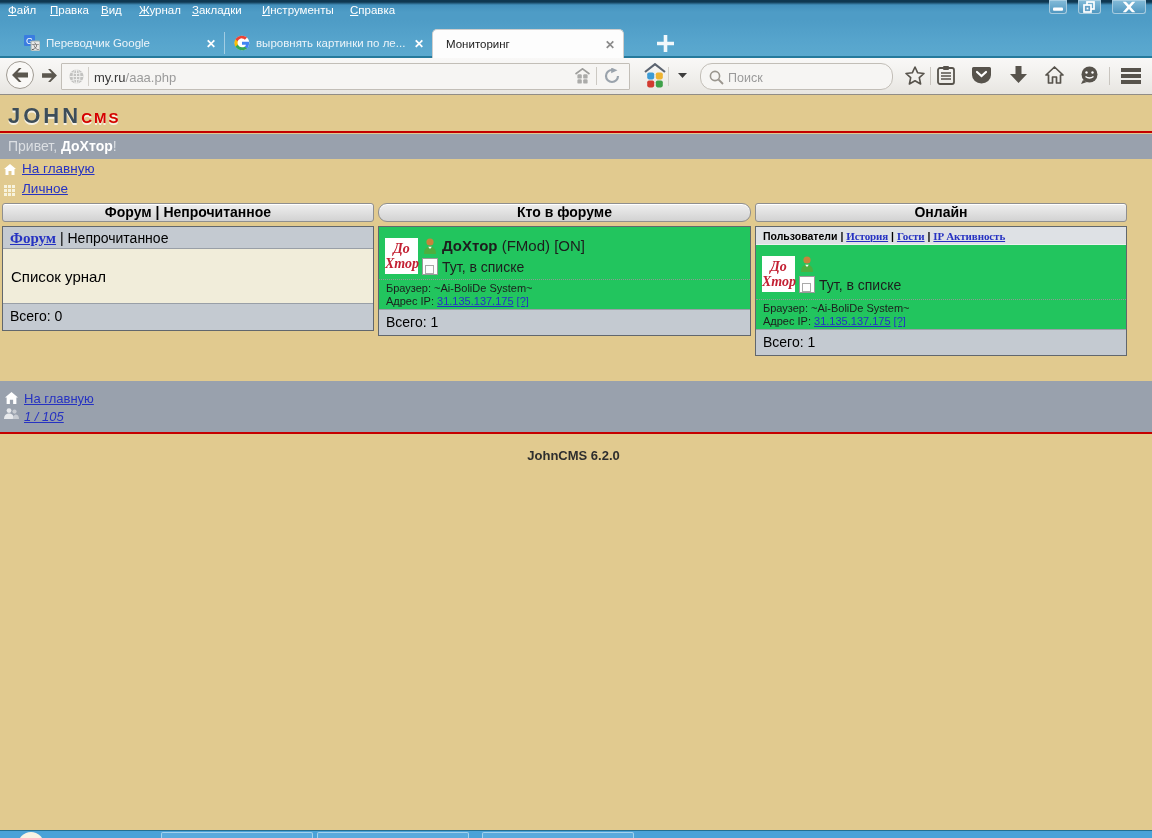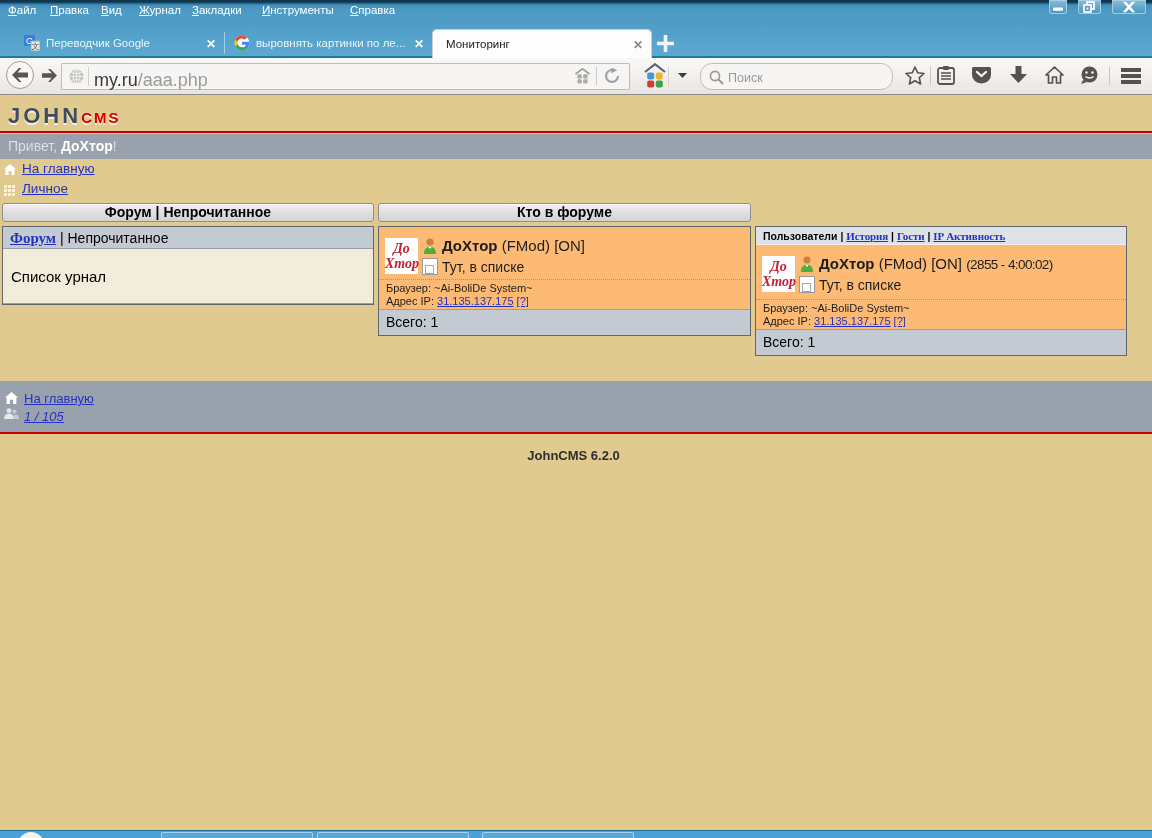--- a/index.html
+++ b/index.html
@@ -27,21 +27,21 @@
 .tab.active .cl{color:#8a8a8a;}
 .newtab{position:absolute;top:15px;left:657px;width:17px;height:17px;}
 .favicon{position:absolute;top:6px;left:8px;width:16px;height:16px;}
 .navbar{position:absolute;left:0;top:58px;width:1152px;height:37px;
  background:linear-gradient(#f9f8f7,#f2f1ee 45%,#e7e5e1);border-bottom:1px solid #918d87;}
 .urlgroup{position:absolute;left:61px;top:5px;width:569px;height:27px;background:#f6f5f3;
  border:1px solid #c2beb7;border-radius:1px;}
 .backbtn{position:absolute;left:6px;top:3px;width:28px;height:28px;border-radius:50%;
  background:#f9f8f6;border:1px solid #a09b93;z-index:2;}
 .navbar svg{display:block;}
-.addrtext{position:absolute;left:94px;top:12px;font-size:18px;color:#393939;}
+.addrtext{position:absolute;left:94px;top:12px;font-size:13px;color:#393939;}
 .addrtext span{color:#9b9b9b;}
 .searchbox{position:absolute;left:700px;top:5px;width:193px;height:27px;background:#f6f5f3;
  border:1px solid #c2beb7;border-radius:12px;}
 .searchbox .ph{position:absolute;left:27px;top:7px;color:#9a9a9a;font-size:12.5px;}
 .icon{position:absolute;top:0;}
 
 .page{position:absolute;left:0;top:95px;width:1152px;height:736px;background:#e1ca8f;font-size:14px;}
 .logo{position:absolute;left:8px;top:8px;font-weight:bold;letter-spacing:1px;
  color:#3d4d59;font-size:22px;letter-spacing:3px;text-shadow:0 2px 0 rgba(255,255,255,.75);}
 .logo b{color:#d50000;font-size:15px;letter-spacing:2px;}
@@ -56,21 +56,21 @@
 .colhdr{position:absolute;top:108px;height:19px;border:1px solid #8f8f8f;border-radius:3px;
  background:linear-gradient(#efefef,#d2d2d2);text-align:center;font-weight:bold;
  font-size:14px;line-height:17px;box-shadow:inset 0 1px 0 #fff;}
 .box{position:absolute;top:131px;border:1px solid #61676d;background:#d7eedd;}
 .box .r1{background:#c4cad1;padding:3px 7px;height:22px;border-bottom:1px solid #999fa7;}
 .box .r1 a{font-family:"Liberation Serif",serif;font-weight:bold;font-size:15px;}
 .box .r2{background:#dee1e5;padding:3px 7px;height:18px;font-size:10.5px;font-weight:bold;border-bottom:1px solid #eef0f1;}
 .box .r2 a{font-family:"Liberation Serif",serif;font-size:11px;letter-spacing:-0.1px;}
 .box .cream{background:#f1edda;height:55px;font-size:15px;padding:19px 8px 0 8px;border-bottom:1px solid #999fa7;}
 .box .tot{background:#c4cad1;padding:4px 7px;height:26px;}
-.green{position:relative;background:#fdba74;}
+.green{position:relative;background:#22c55e;}
 .ava{position:absolute;left:6px;top:11px;width:33px;height:36px;background:#fff;
  color:#c32033;font-family:"Liberation Serif",serif;font-style:italic;font-weight:bold;
  font-size:14px;line-height:15px;text-align:center;padding-top:3px;}
 .uline1{position:absolute;left:63px;top:10px;font-size:15px;color:#1d1d1d;}
 .uline2{position:absolute;left:63px;top:32px;font-size:14px;color:#1d1d1d;}
 .usr{position:absolute;left:44px;top:11px;}
 .plbox{position:absolute;left:43px;top:31px;width:16px;height:17px;border:1px solid #9a9a9a;background:#fdfdfd;}
 .plbox::after{content:"";position:absolute;left:2px;top:6px;width:7px;height:7px;border:1px solid #a8a8a8;background:#fdfdfd;}
 .dash{position:absolute;left:0px;right:0px;border-top:1px dotted #8f9b92;}
 .sm1{position:absolute;left:7px;font-size:11px;color:#1d1d1d;}
@@ -122,21 +122,21 @@
    <svg class="favicon" viewBox="0 0 48 48">
         <circle cx="24" cy="24" r="22" fill="#fff"></circle>
         <path fill="#4285F4" d="M45.1 24.5c0-1.6-.1-3.1-.4-4.5H24v9.1h11.8c-.5 2.8-2.1 5.2-4.5 6.8v5.7h7.3c4.3-3.9 6.5-9.7 6.5-17.1z"></path>
         <path fill="#34A853" d="M24 46c6.1 0 11.2-2 14.9-5.4l-7.3-5.7c-2 1.4-4.6 2.2-7.6 2.2-5.9 0-10.8-4-12.6-9.3H3.9v5.8C7.6 41.1 15.2 46 24 46z"></path>
         <path fill="#FBBC05" d="M11.4 27.7c-.5-1.4-.7-2.8-.7-4.3s.3-3 .7-4.3v-5.8H3.9C2.3 16.4 1.4 20.1 1.4 24s.9 7.6 2.5 10.7l7.5-5.8z"></path>
         <path fill="#EA4335" d="M24 10.8c3.3 0 6.3 1.1 8.6 3.4l6.4-6.4C35.2 4.1 30.1 2 24 2 15.2 2 7.6 6.9 3.9 13.3l7.5 5.8c1.8-5.3 6.7-9.3 12.6-9.3z"></path>
       </svg>
    <span class="tx">выровнять картинки по ле...</span>
       <span class="cl">✕</span>
  </div>
- <div class="tab active" style="left:432px;width:220px;">
+ <div class="tab active" style="left:432px;width:192px;">
    <span class="tx" style="left:13px;">Мониторинг</span>
       <span class="cl">✕</span>
  </div>
  <div class="newtab"><svg width="17" height="17" viewBox="0 0 17 17">
         <path d="M6.7 0 L10.3 0 L10.3 6.7 L17 6.7 L17 10.3 L10.3 10.3 L10.3 17 L6.7 17 L6.7 10.3 L0 10.3 L0 6.7 L6.7 6.7 Z" fill="#fff" opacity=".92"></path>
       </svg></div>
 </div>
 
 <div class="navbar">
  <div class="urlgroup"></div>
@@ -240,25 +240,27 @@
             <rect x="8" y="4" width="3" height="3"></rect>
             <rect x="0" y="8" width="3" height="3"></rect>
             <rect x="4" y="8" width="3" height="3"></rect>
             <rect x="8" y="8" width="3" height="3"></rect>
           </g>
         </svg>
     <a href="#">Личное</a>
   </div>
  </div>
  <div class="colhdr" style="left:2px;width:372px;">Форум | Непрочитанное</div>
- <div class="colhdr" style="left:378px;width:373px;">Кто в форуме</div>
+ <div class="colhdr" style="left:378px;width:373px;border-radius:9px;">Кто в форуме</div>
+ <div class="colhdr" style="left:755px;width:372px;">Онлайн</div>
 
  <div class="box" style="left:2px;width:372px;">
    <div class="r1"><a class="b" href="#">Форум</a> | Непрочитанное</div>
    <div class="cream">Список урнал</div>
+   <div class="tot">Всего: 0</div>
  </div>
 
  <div class="box" style="left:378px;width:373px;">
    <div class="green" style="height:82px;">
      <div class="ava">До<br>Хтор</div>
      <svg class="usr" width="14" height="16" viewBox="0 0 14 16">
           <circle cx="7" cy="4" r="3.6" fill="#c9833c"></circle>
           <path d="M1 16 C1 10.5 4 8.5 7 8.5 C10 8.5 13 10.5 13 16 Z" fill="#4caf3f"></path>
           <path d="M5.2 8.8 L7 11 L8.8 8.8" fill="#fff"></path>
         </svg>
@@ -274,21 +276,20 @@
 
  <div class="box" style="left:755px;width:372px;">
    <div class="r2">Пользователи | <a href="#">История</a> | <a href="#">Гости</a> | <a href="#">IP Активность</a></div>
    <div class="green" style="height:84px;">
      <div class="ava">До<br>Хтор</div>
      <svg class="usr" width="14" height="16" viewBox="0 0 14 16">
           <circle cx="7" cy="4" r="3.6" fill="#c9833c"></circle>
           <path d="M1 16 C1 10.5 4 8.5 7 8.5 C10 8.5 13 10.5 13 16 Z" fill="#4caf3f"></path>
           <path d="M5.2 8.8 L7 11 L8.8 8.8" fill="#fff"></path>
         </svg>
-     <div class="uline1"><b>ДоХтор</b> (FMod) [ON] <span style="font-size:13.5px;letter-spacing:-0.6px">(2855 - 4:00:02)</span></div>
      <div class="plbox"></div>
      <div class="uline2">Тут, в списке</div>
      <div class="dash" style="top:54px"></div>
      <div class="sm1" style="top:57px">Браузер: ~Ai-BoliDe System~</div>
      <div class="sm1" style="top:70px">Адрес IP: <a href="#">31.135.137.175</a> <a href="#">[?]</a></div>
    </div>
    <div class="tot" style="border-top:1px solid #9aa0a7;">Всего: 1</div>
  </div>
  <div class="footerbar">
   <div class="row" style="padding-top:9px;">

